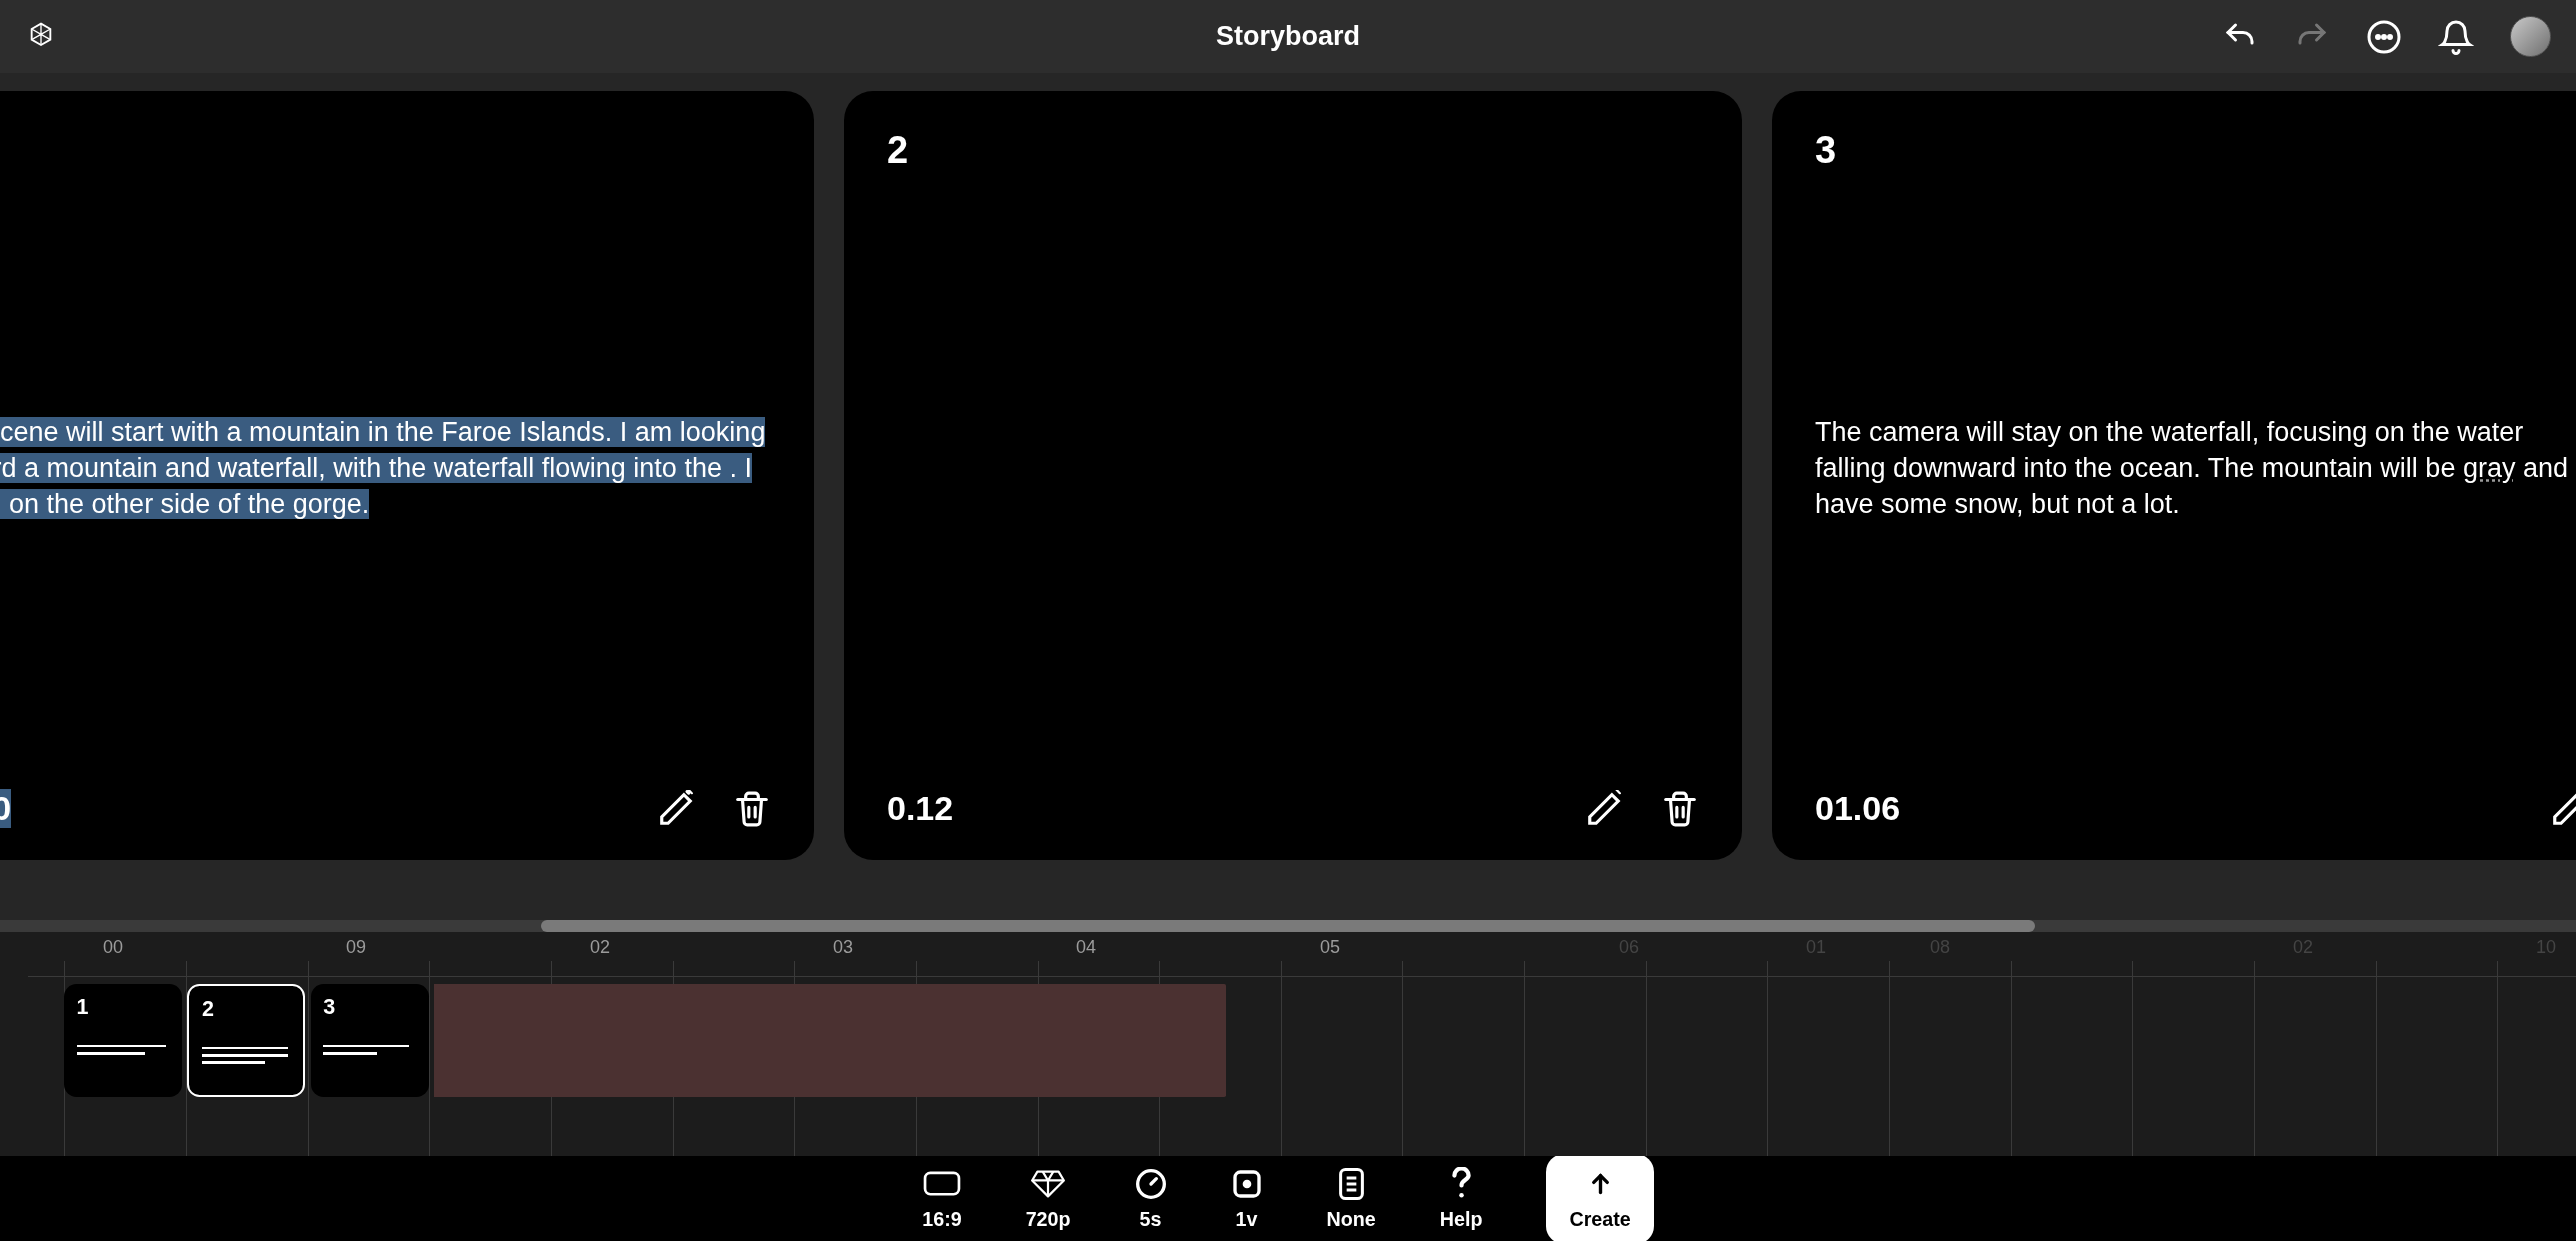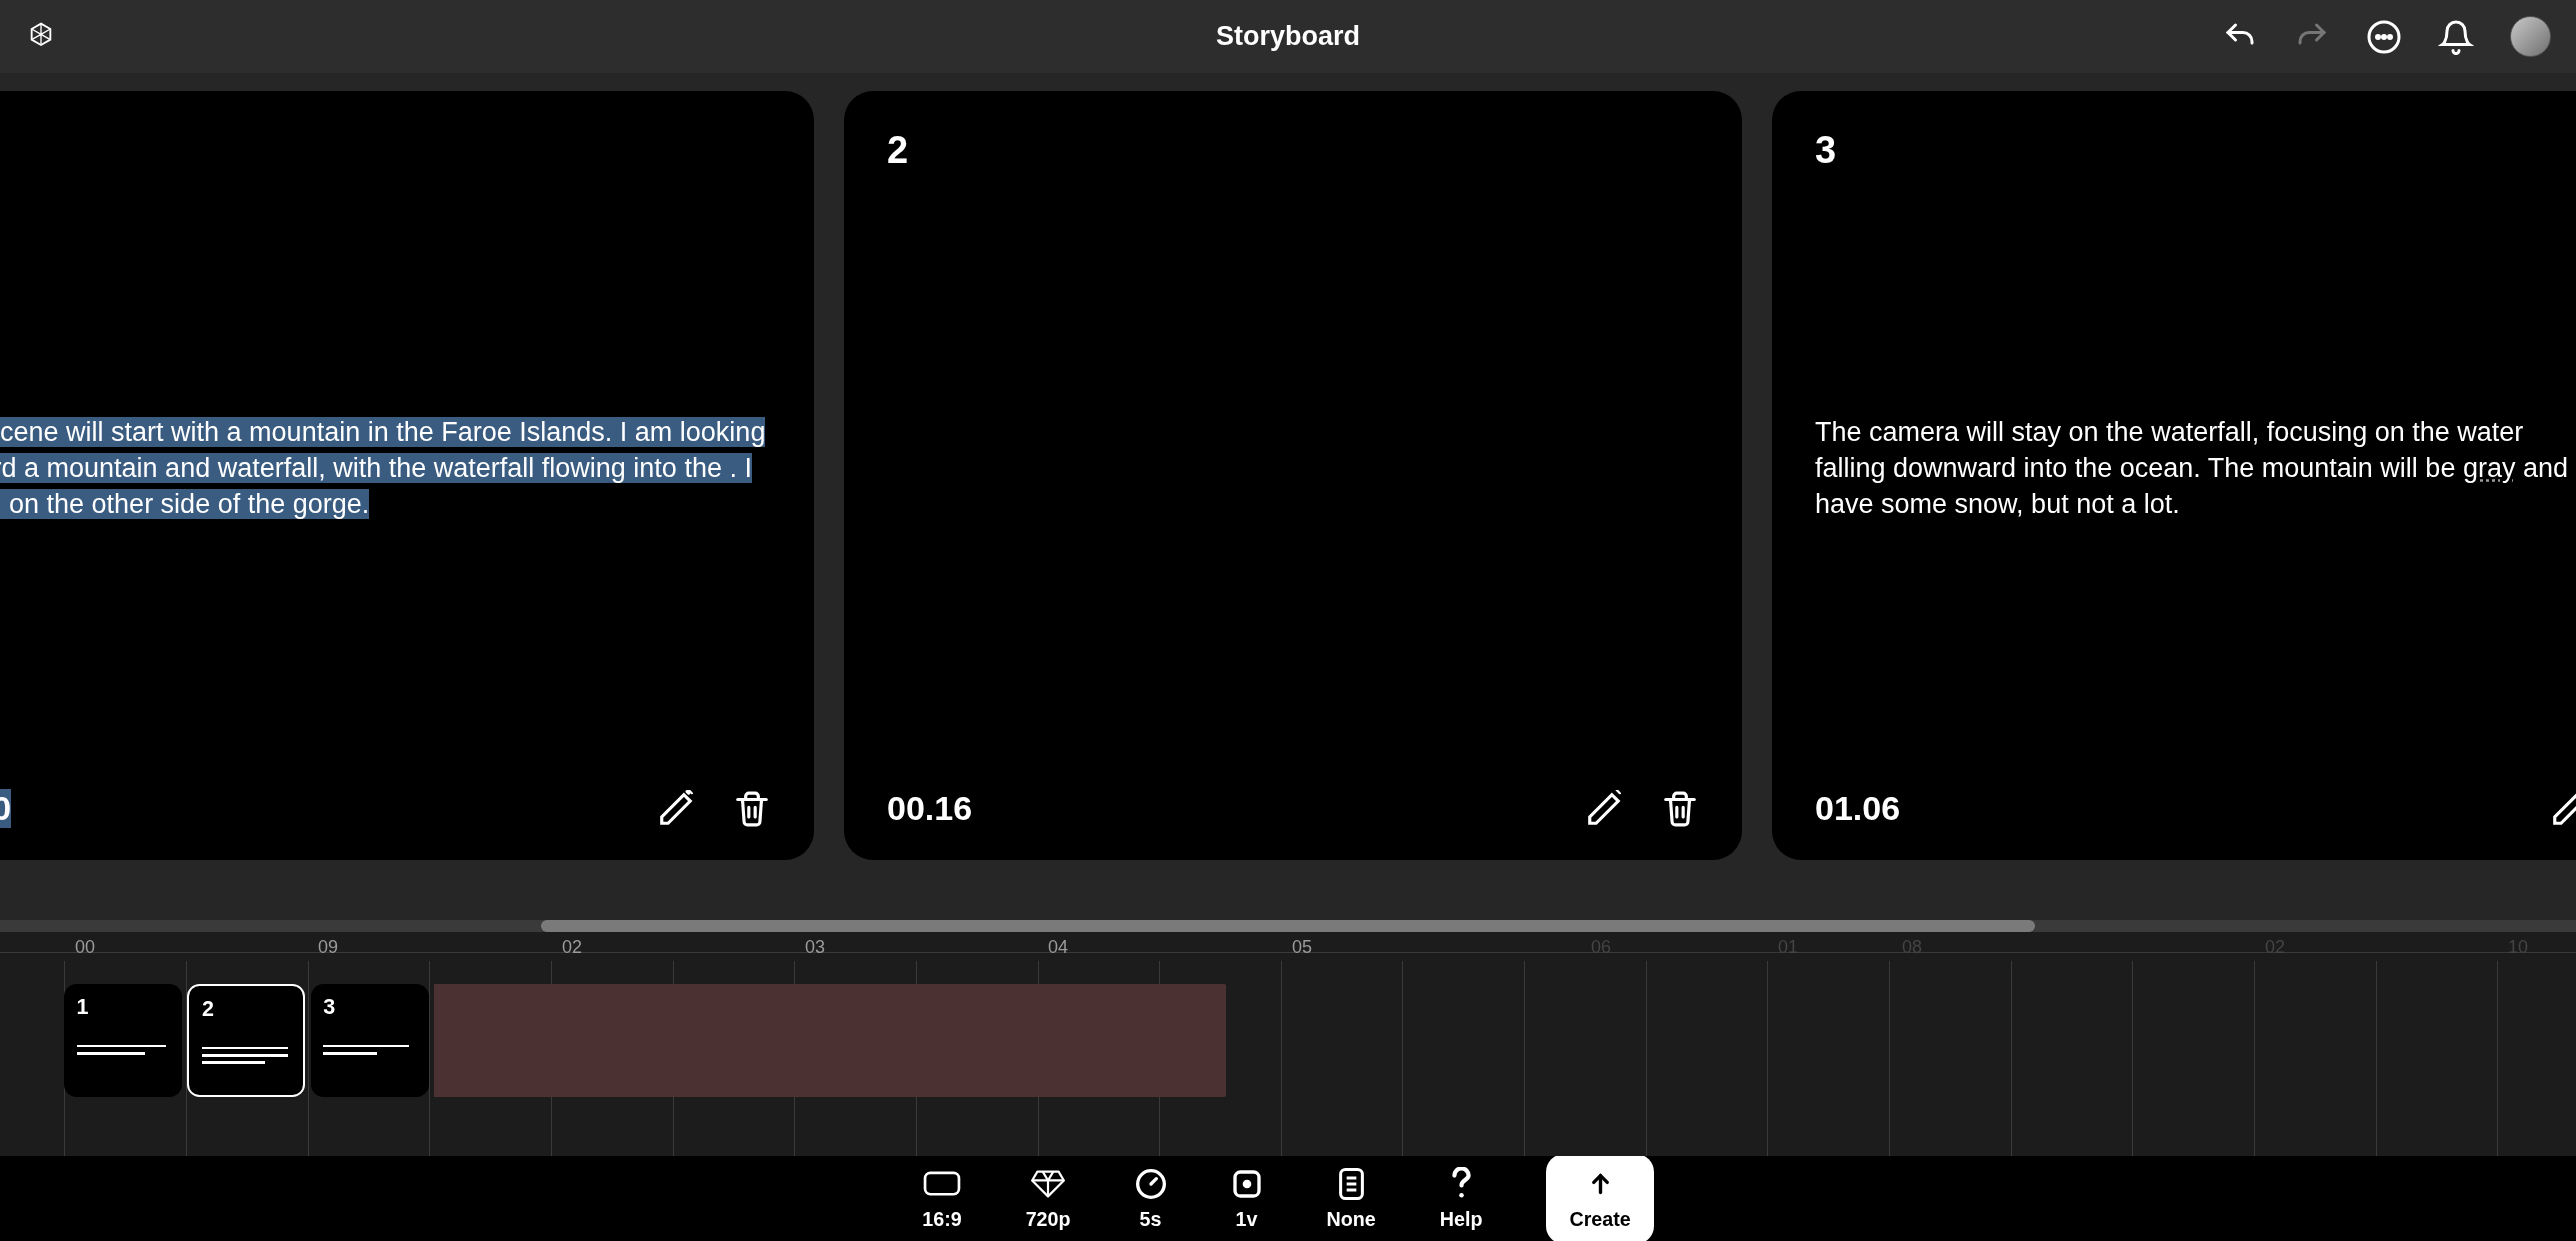--- a/index.html
+++ b/index.html
@@ -38,21 +38,21 @@
   .timestamp{font-size:34px;font-weight:700;}
   .timestamp.sel{background:var(--sel);}
   .card-foot .actions{margin-left:auto;display:flex;gap:38px;}
 
   
   .hscroll{position:absolute;bottom:0;left:0;right:0;height:12.5px;background:var(--track);}
   .hscroll .thumb{position:absolute;height:12.5px;background:var(--thumb);border-radius:6.3px;}
 
   
   .timeline{height:224px;background:var(--tl-bg);position:relative;}
-  .ruler{height:21px;position:relative;border-bottom:0.9px solid var(--tl-line);}
+  .ruler{height:45px;position:relative;border-bottom:0.9px solid var(--tl-line);margin-left:28px;}
   .ruler .tick{position:absolute;top:5.4px;font-size:18px;color:var(--muted);}
   .ruler .tick.faded{color:#444;}
   .grid{position:absolute;top:29px;left:0;right:0;bottom:0;}
   .grid .gline{position:absolute;top:0;bottom:0;width:0.9px;background:var(--tl-line);}
   .track-row{position:absolute;top:52px;left:64px;display:flex;gap:5.4px;align-items:flex-start;}
   .clip{width:118px;height:113px;background:#000;border-radius:12.5px;padding:10.7px 12.5px;display:flex;flex-direction:column;gap:25px;}
   .clip.active{border:2.7px solid #fff;}
   .clip-num{font-size:21.5px;font-weight:700;}
   .clip-lines{display:flex;flex-direction:column;gap:4.5px;}
   .clip-lines div{height:2.7px;background:#fff;}
@@ -136,21 +136,21 @@
                 <path d="M10 11v6M14 11v6"></path>
               </svg>
           </div>
         </div>
       </div>
     </div>
 
     <div class="card">
       <div class="card-num">2</div>
       <div class="card-foot">
-        <span class="timestamp">00.16</span>
+        <span class="timestamp">0.12</span>
         <div class="actions">
           <div class="icon-btn">
             <svg width="38" height="38" viewBox="0 0 24 24" fill="none" stroke="#fff" stroke-width="2" stroke-linecap="round">
                 <path d="M17 3l4 4L7 21H3v-4L17 3z"></path>
                 <path d="M20 0l2 2" stroke-width="1.4"></path>
               </svg>
           </div>
           <div class="icon-btn">
             <svg width="38" height="38" viewBox="0 0 24 24" fill="none" stroke="#fff" stroke-width="2" stroke-linecap="round">
                 <path d="M3 6h18"></path>

